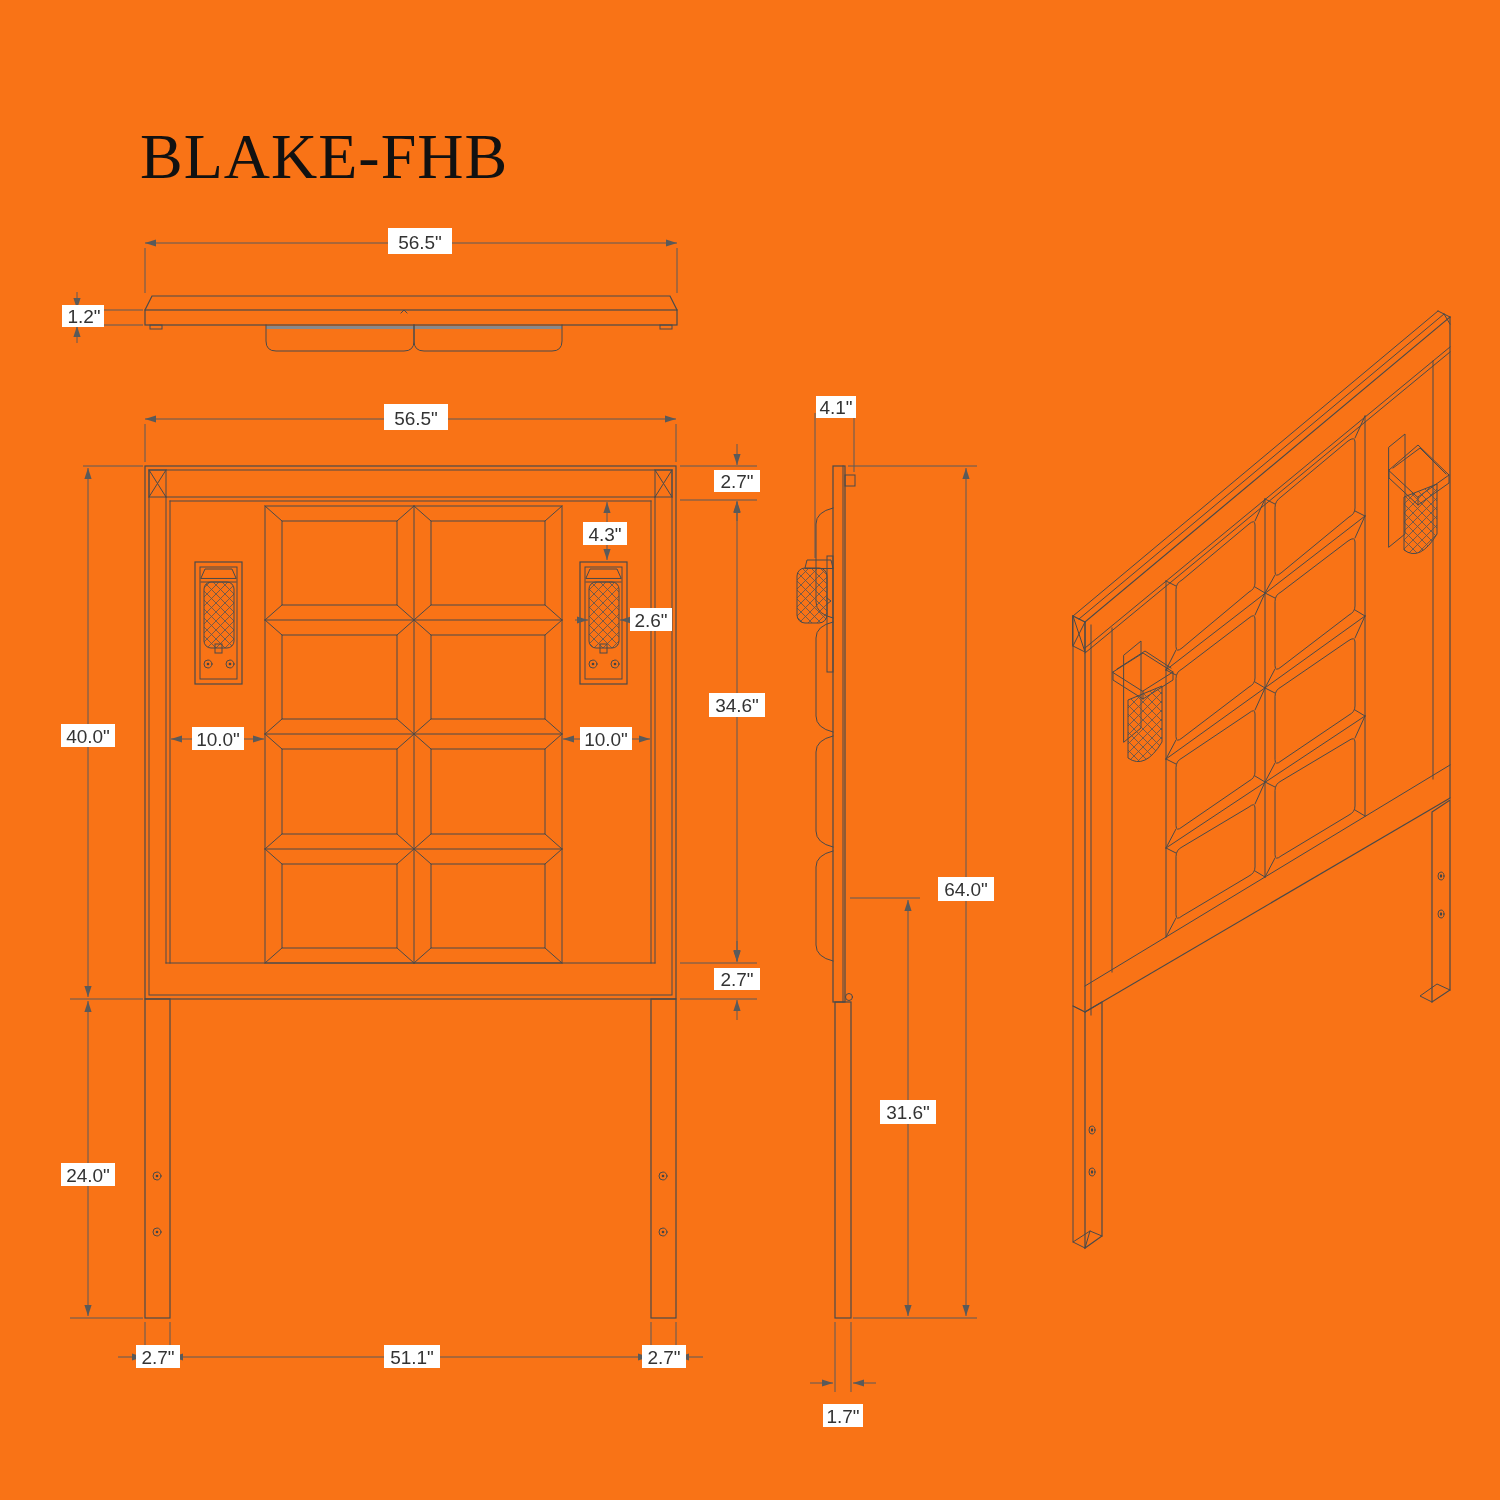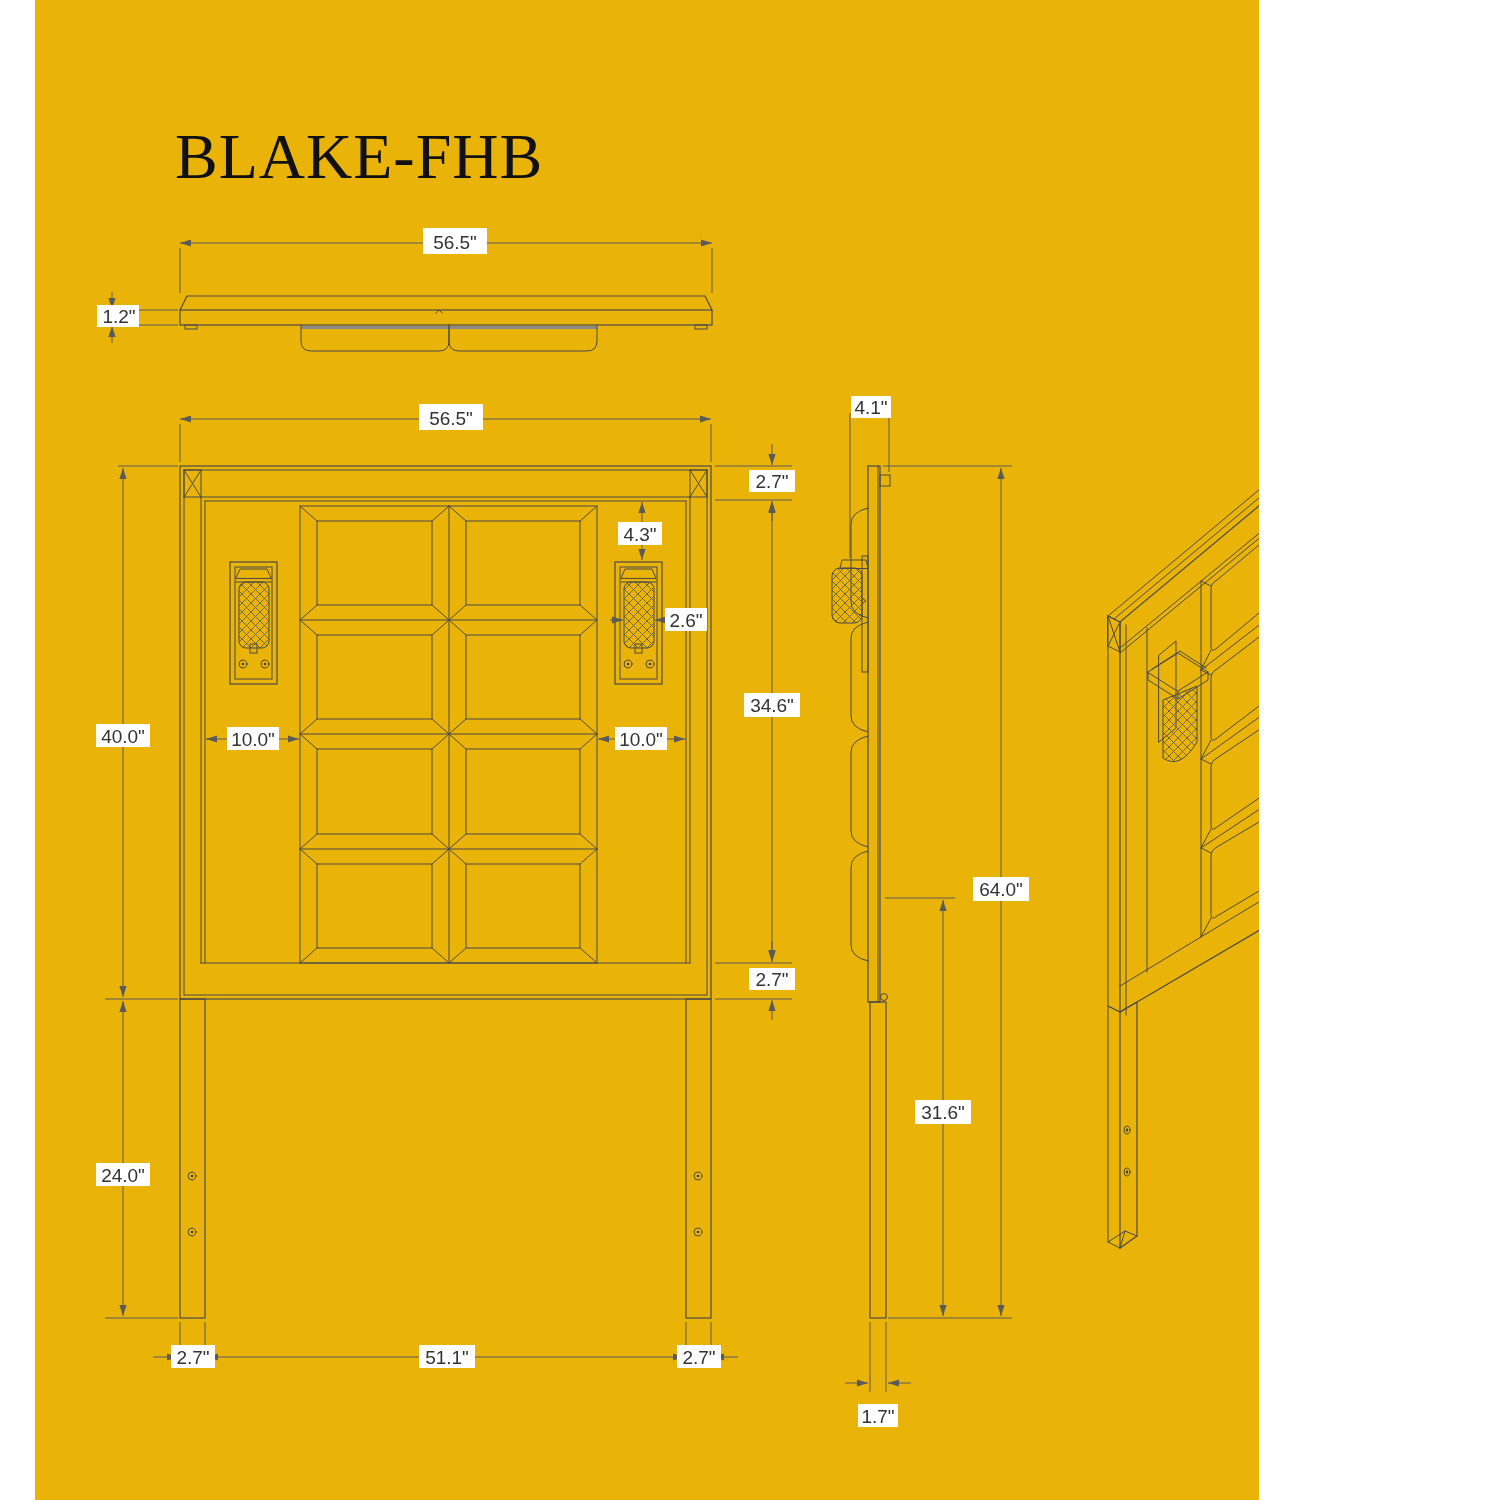--- a/index.html
+++ b/index.html
@@ -1,17 +1,17 @@
 <!DOCTYPE html>
 <html><head>
 <meta charset="utf-8">
 <style>
   html,body{margin:0;padding:0;background:#ffffff;}
-  #stage{position:relative;width:1224px;height:1500px;background:#eab308;overflow:hidden;
-         font-family:"Liberation Sans",sans-serif;margin-left:35px;}
+  #stage{position:relative;width:1500px;height:1500px;background:#f97316;overflow:hidden;
+         font-family:"Liberation Sans",sans-serif;}
   svg{position:absolute;left:0;top:0;}
   .obj{stroke:#4a4a4a;stroke-width:1.2;fill:none;stroke-linecap:square;}
   .obj2{stroke:#4a4a4a;stroke-width:1;fill:none;stroke-linecap:square;}
   .dim{stroke:#5a5a5a;stroke-width:1;fill:none;}
   .lat{stroke:#4a4a4a;stroke-width:1;}
   .dimtxt{font-family:"Liberation Sans",sans-serif;font-size:19px;fill:#333;text-anchor:middle;}
   .lbg{fill:#ffffff;}
   .title{font-family:"Liberation Serif",serif;font-size:64px;fill:#111;letter-spacing:1px;}
 </style>
 </head>

